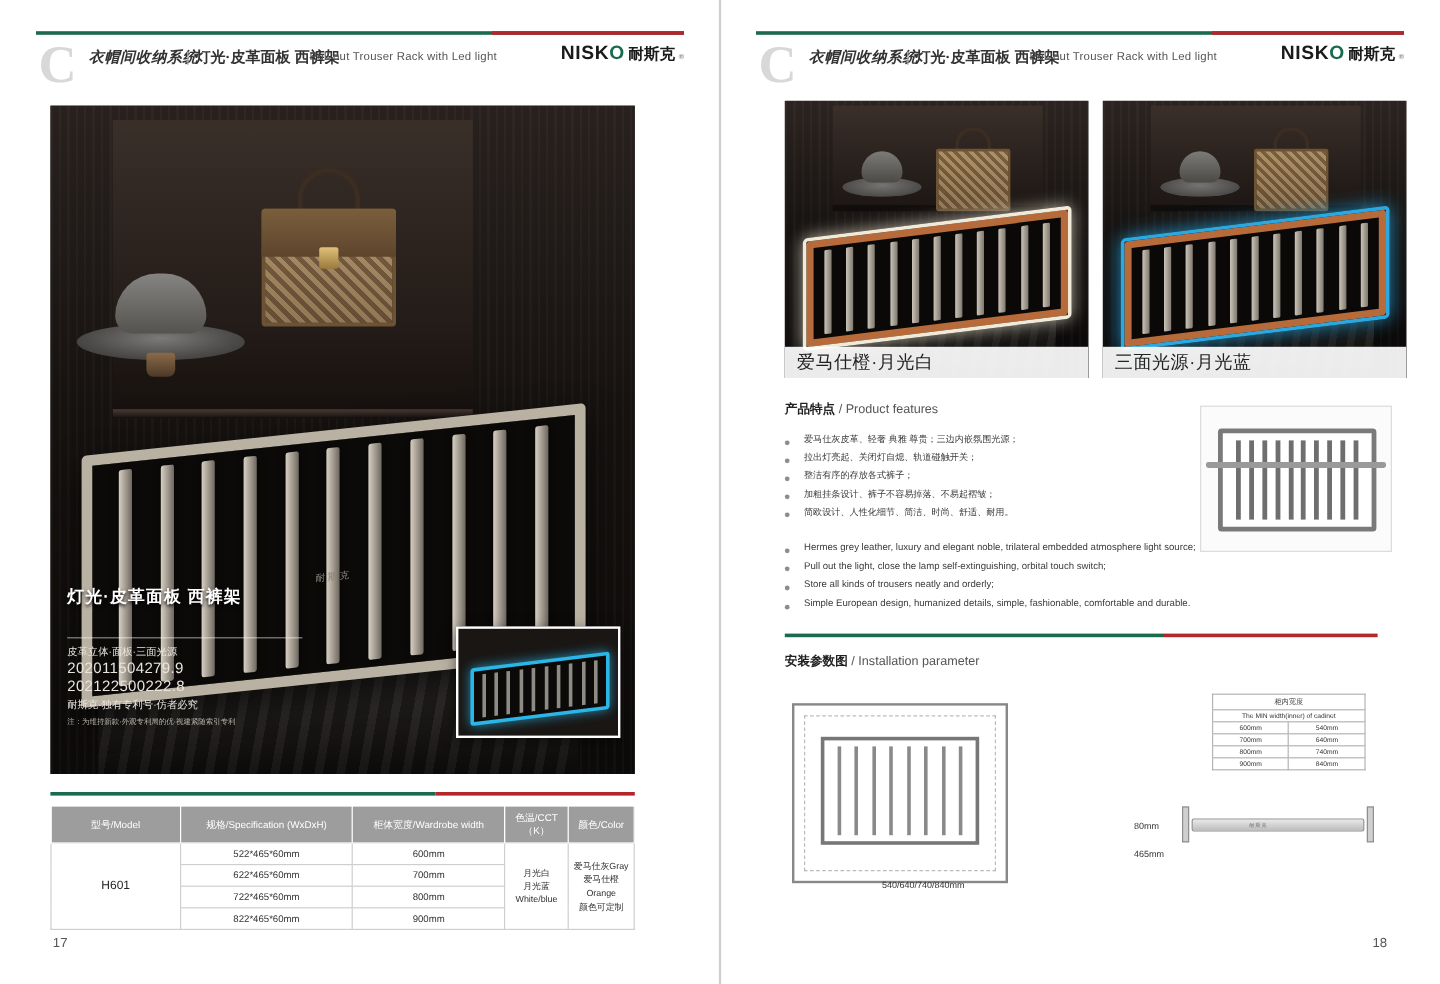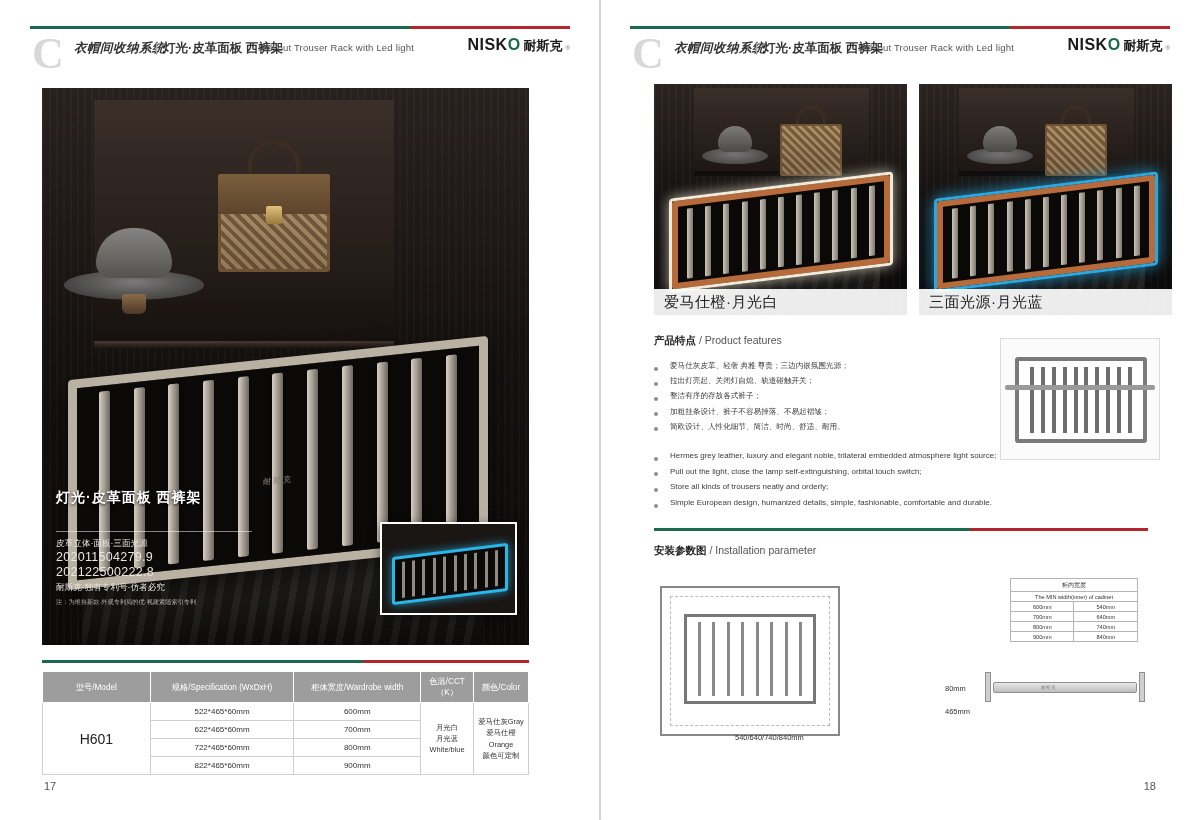--- a/index.html
+++ b/index.html
@@ -293,21 +293,21 @@
     text-align: center;
   }
   table.spec td {
     border: 1px solid #cfcfcf;
     padding: 4px 2px;
     text-align: center;
     font-size: 8px;
     background: #fff;
   }
   table.spec td.model {
-    font-size: 14px;
+    font-size: 10px;
     color: #222;
   }
   table.spec td.cct, table.spec td.color {
     font-size: 7.4px;
     line-height: 1.5;
   }
   .pg-num {
     position: absolute;
     bottom: 28px;
     font-size: 11px;

